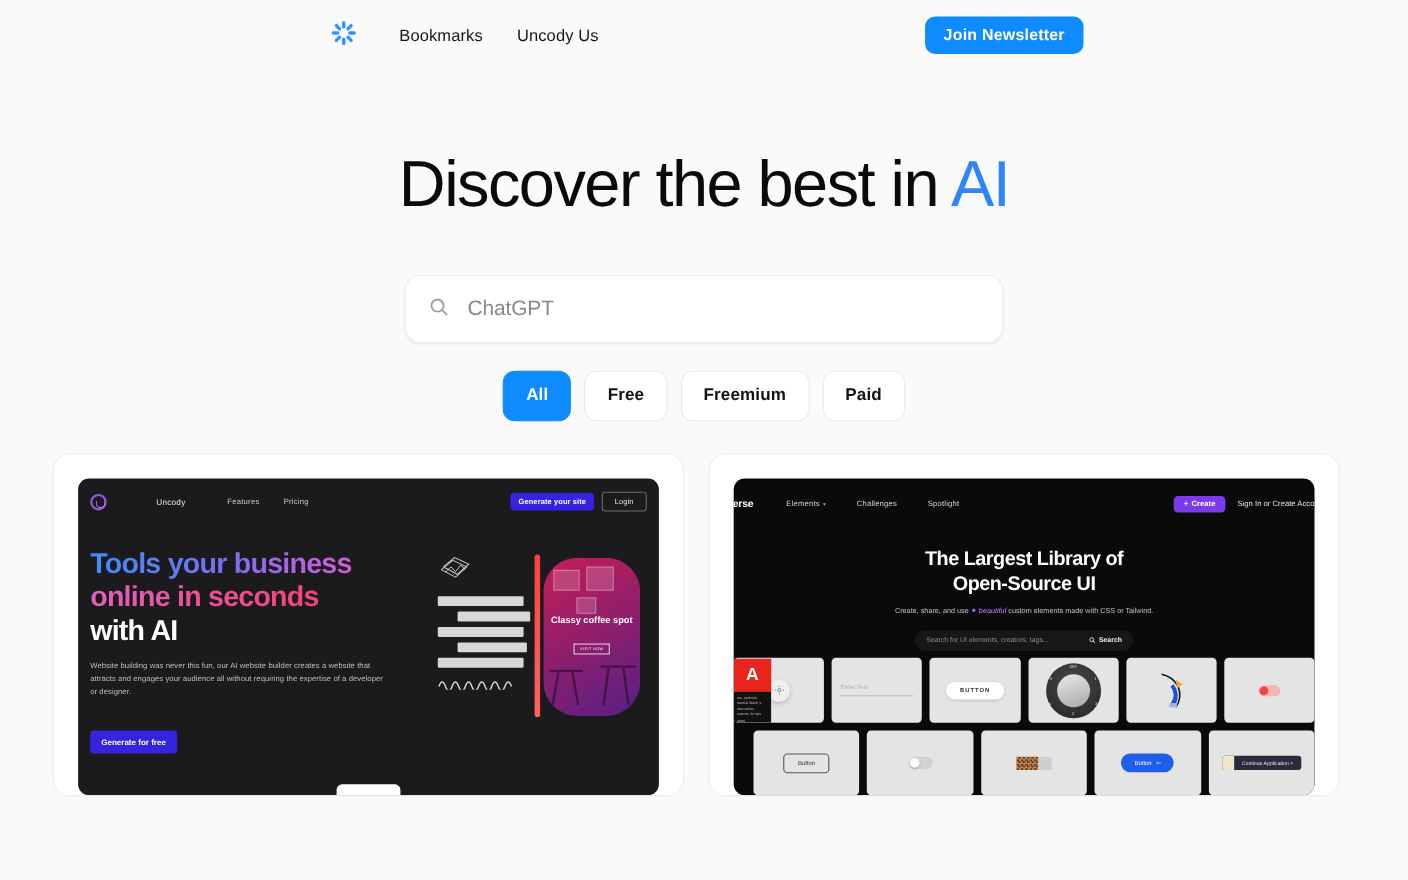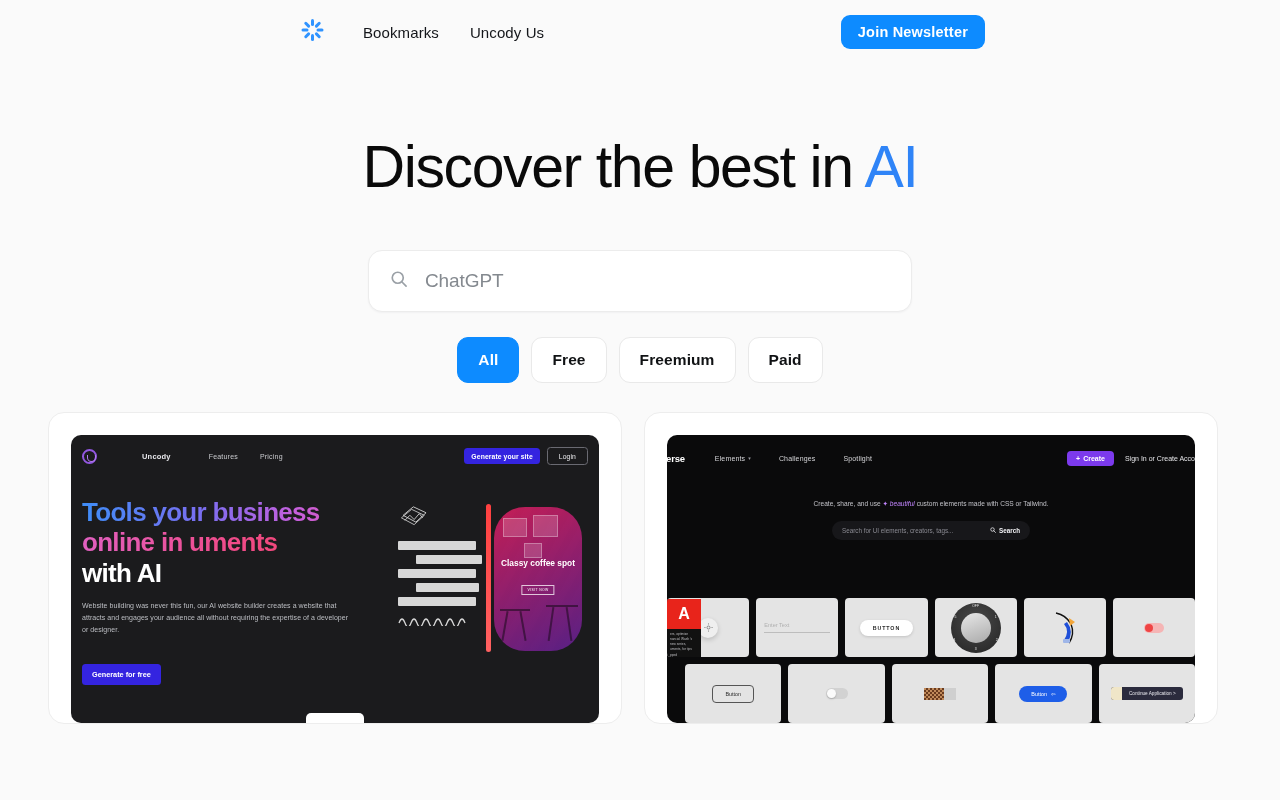--- a/index.html
+++ b/index.html
@@ -163,21 +163,21 @@
   .u-logo-mark {
     width: 15px; height: 15px; border-radius: 50%;
     border: 2px solid #9257e0;
     position: relative; flex: 0 0 auto;
   }
   .u-logo-mark::after {
     content:''; position:absolute; left:3px; top:4px;
     width:7px; height:6px; border-radius: 0 0 5px 5px;
     border: 1.6px solid #b27af0; border-top: none;
   }
-  .u-logo-text { color:#e8e8ec; font-size:7.5px; font-weight:700; margin-left:5px; letter-spacing:.2px;padding-left:40px;}
+  .u-logo-text { color:#e8e8ec; font-size:7.5px; font-weight:400; margin-left:5px; letter-spacing:.2px;padding-left:40px;}
   .u-links { display:flex; gap:22px; margin-left:38px; }
   .u-link { color:#c9cace; font-size:7px; letter-spacing:.2px; }
   .u-navspacer { flex:1; }
   .u-btn-gen {
     background:#3424e0; color:#fff; font-size:6.8px; font-weight:600;
     padding:4.5px 7px; border-radius:3.5px; letter-spacing:.1px; white-space:nowrap;
   }
   .u-btn-login {
     border:1px solid #6a6a72; color:#e9e9ec; font-size:6.8px;
     padding:4.5px 11px; border-radius:3.5px; margin-left:7px; letter-spacing:.1px;
@@ -376,21 +376,21 @@
         </div>
         <div class="u-navspacer"></div>
         <div class="u-btn-gen">Generate your site</div>
         <div class="u-btn-login">Login</div>
       </div>
 
       <div class="u-body">
         <div class="u-left">
           <div class="u-h1">
             <div class="l1">Tools your business</div>
-            <div class="l2">online in uments</div>
+            <div class="l2">online in seconds</div>
             <div class="l3">with AI</div>
           </div>
           <div class="u-p">Website building was never this fun, our AI website builder creates a website that attracts and engages your audience all without requiring the expertise of a developer or designer.</div>
           <div class="u-cta">Generate for free</div>
         </div>
 
         <div class="u-right">
           <svg class="u-scribble" viewBox="0 0 40 32">
             <polygon points="6,14 18,4 33,11 21,22" fill="none" stroke="#cfcfcf" stroke-width="1.1"></polygon>
             <polygon points="4,17 16,7 31,14 19,25" fill="none" stroke="#bdbdbd" stroke-width="1.1"></polygon>
@@ -444,20 +444,24 @@
         </div>
         <div class="v-navspacer"></div>
         <div class="v-create">
             <span>+</span>
             <span>Create</span>
           </div>
         <div class="v-signin">Sign In or Create Acco</div>
       </div>
 
       <div class="v-hero">
+        <div class="v-h1">
+          <div>The Largest Library of</div>
+          <div>Open-Source UI</div>
+        </div>
         <div class="v-sub">
           <span>Create, share, and use </span><span class="spark">✦</span> <em>beautiful</em><span> custom elements made with CSS or Tailwind.</span>
         </div>
         <div class="v-searchbar">
           <span class="v-search-ph">Search for UI elements, creators, tags...</span>
           <span class="v-search-btn">
             <svg width="6" height="6" viewBox="0 0 24 24" fill="none" stroke="#f2f2f5" stroke-width="3">
                 <circle cx="10" cy="10" r="7"></circle>
                 <line x1="15" y1="15" x2="22" y2="22" stroke-linecap="round"></line>
               </svg>

